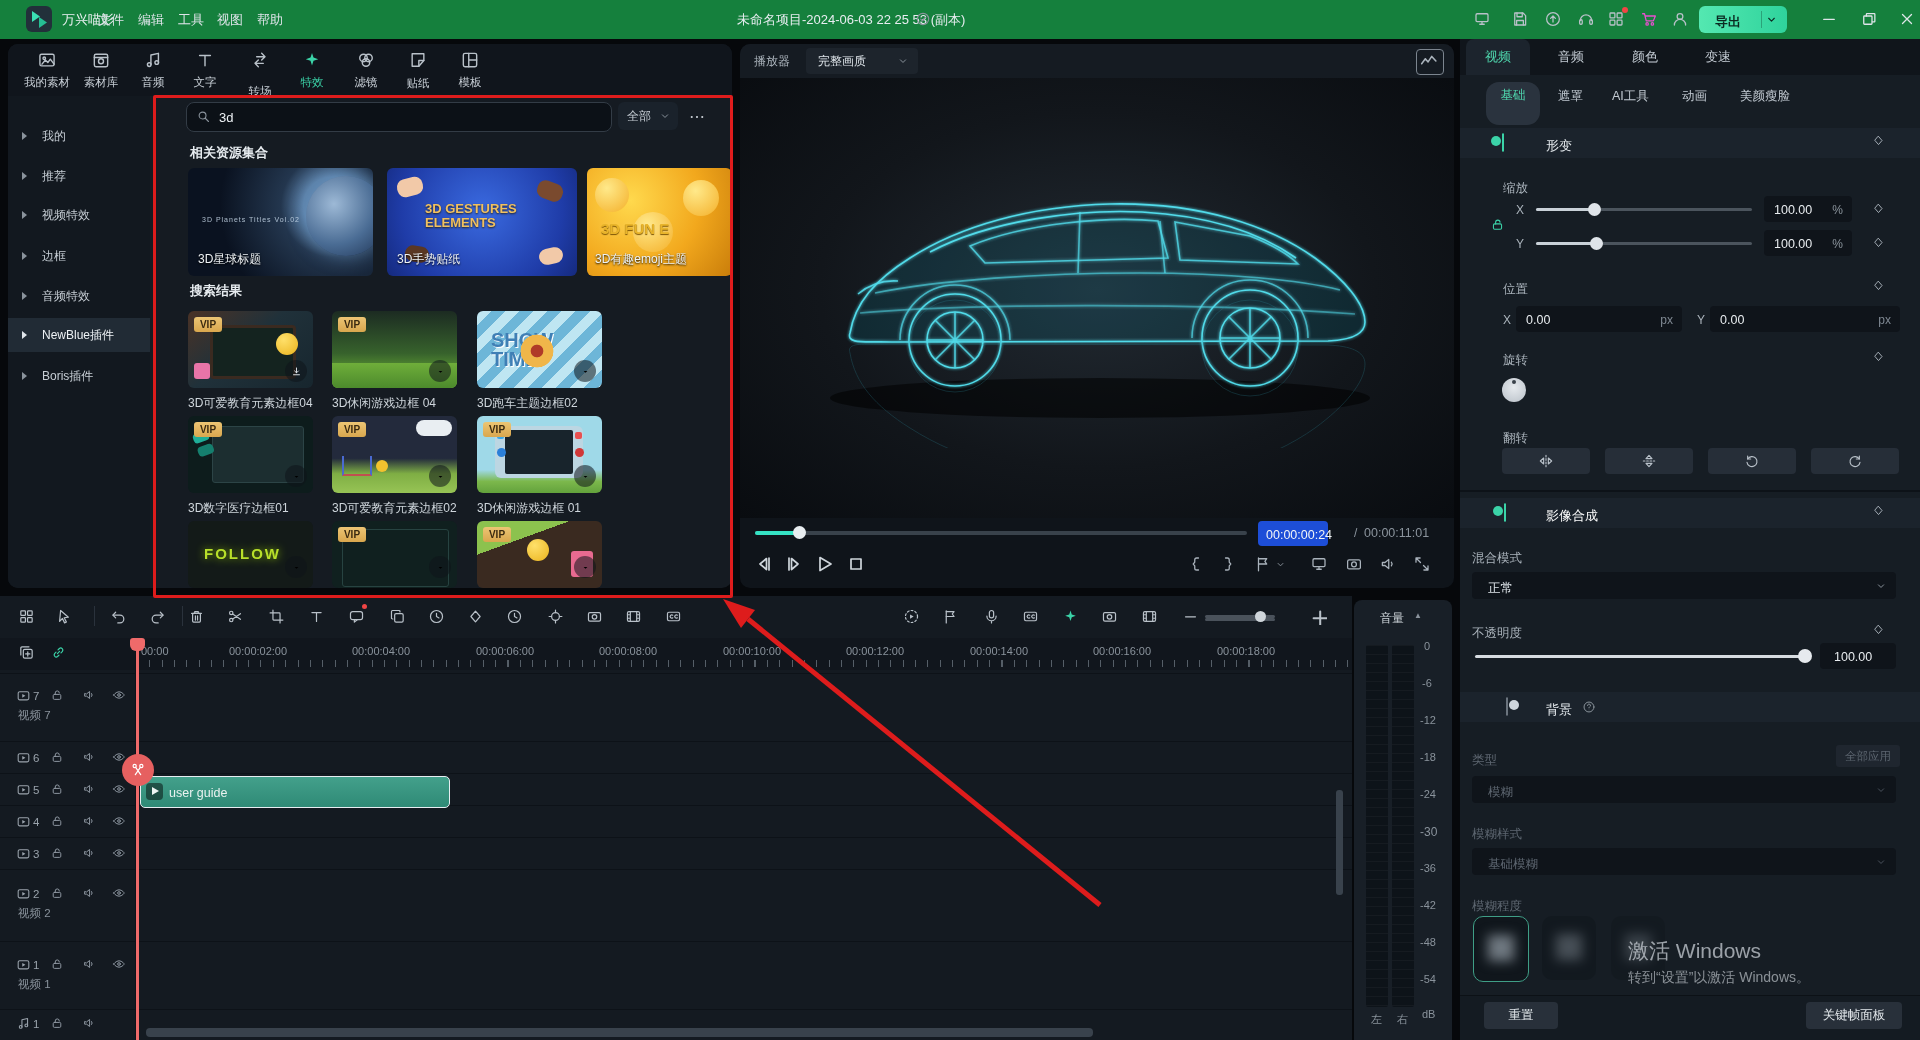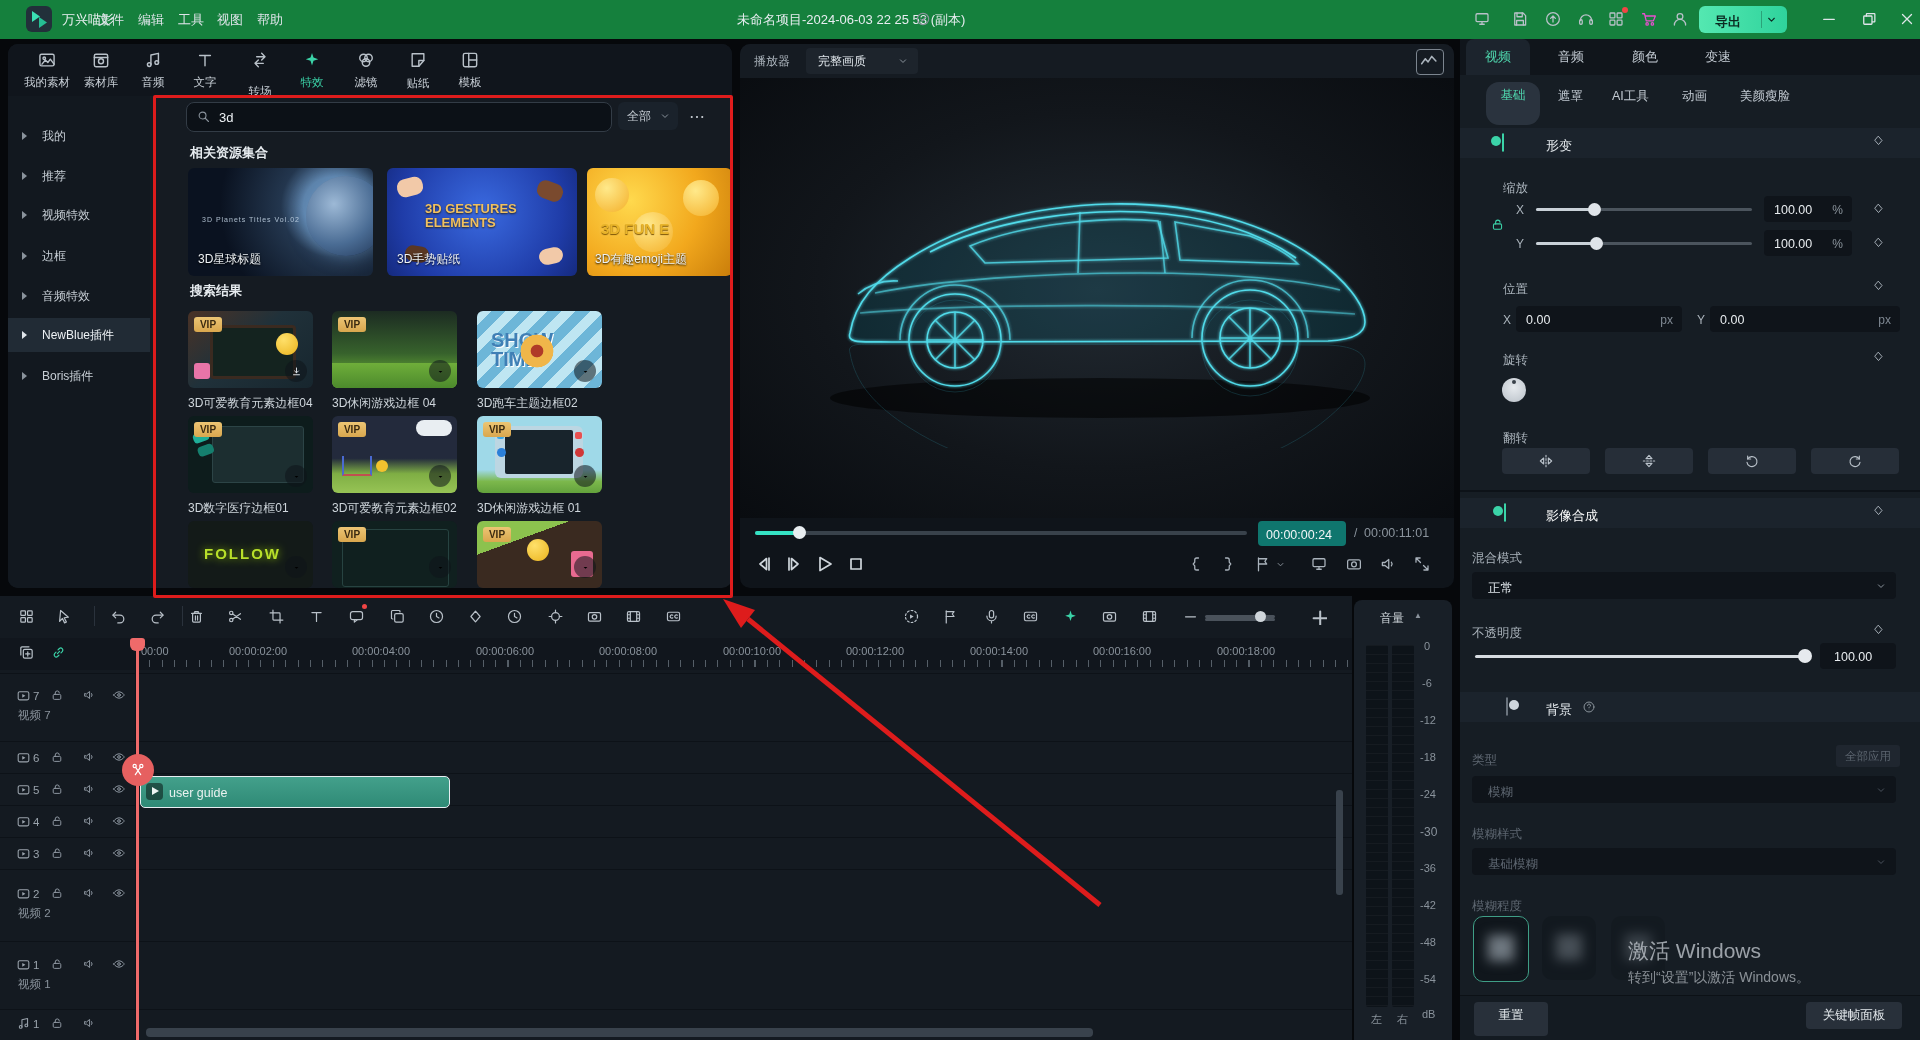--- a/index.html
+++ b/index.html
@@ -643,21 +643,21 @@
         <circle cx="175" cy="232" r="46"></circle>
           <circle cx="470" cy="230" r="48"></circle>
       </g>
     </svg>
   </div>
 
   <div class="abs" style="left:15px;top:487px;width:492px;height:4px;border-radius:2px;background:#39424b;">
     <div class="abs" style="left:0;top:0;width:44px;height:4px;border-radius:2px;background:#35e2c4;"></div>
     <div class="abs" style="left:38px;top:-5px;width:13px;height:13px;border-radius:50%;background:#e8edf0;"></div>
   </div>
-  <div class="abs" style="left:518px;top:477px;width:88px;height:25px;background:#0f766e;border-radius:4px;">
+  <div class="abs" style="left:518px;top:477px;width:70px;height:25px;background:#1d4ed8;border-radius:4px;">
     <span class="abs" style="left:8px;top:7px;font-size:12.5px;color:#f2f5f7;">00:00:00:24</span>
   </div>
   <span class="abs txt" style="left:614px;top:483px;color:#8b949d;">/</span>
   <span class="abs txt" style="left:624px;top:483px;color:#8b949d;font-size:12.5px;">00:00:11:01</span>
 
   <span class="abs ic" style="left:12px;top:508px;color:#cfd6dc;">
       <svg width="24" height="24">
         <use href="#s-prevf"></use>
       </svg>
     </span>
@@ -900,21 +900,21 @@
   <div class="abs" style="left:151px;top:877px;width:54px;height:64px;border-radius:10px;background:#10161c;opacity:.4;">
     <div class="abs" style="left:14px;top:18px;width:26px;height:26px;background:#6f7880;filter:blur(6px);"></div>
     </div>
 
   
   <span class="abs" style="left:168px;top:898px;font-size:21px;color:rgba(200,206,212,.75);">激活 Windows</span>
   <span class="abs" style="left:168px;top:930px;font-size:14px;color:rgba(200,206,212,.65);">转到“设置”以激活 Windows。</span>
 
   
   <div class="abs" style="left:0;top:956px;width:460px;height:45px;background:#141b22;border-top:1px solid #0c1116;"></div>
-  <div class="abs" style="left:14px;top:963px;width:74px;height:34px;background:#28303a;border-radius:4px;text-align:center;">
+  <div class="abs" style="left:24px;top:963px;width:74px;height:27px;background:#28303a;border-radius:4px;text-align:center;">
     <span style="font-size:12.5px;color:#e3e8ec;line-height:27px;">重置</span></div>
   <div class="abs" style="left:346px;top:963px;width:96px;height:27px;background:#28303a;border-radius:4px;text-align:center;">
     <span style="font-size:12.5px;color:#e3e8ec;line-height:27px;">关键帧面板</span></div>
 </div>
 
 <div class="abs" style="left:0;top:596px;width:1352px;height:42px;background:#141a21;">
   <span class="abs ic" style="left:18px;top:12px;">
       <svg width="17" height="17">
         <use href="#s-grid"></use>
       </svg>

